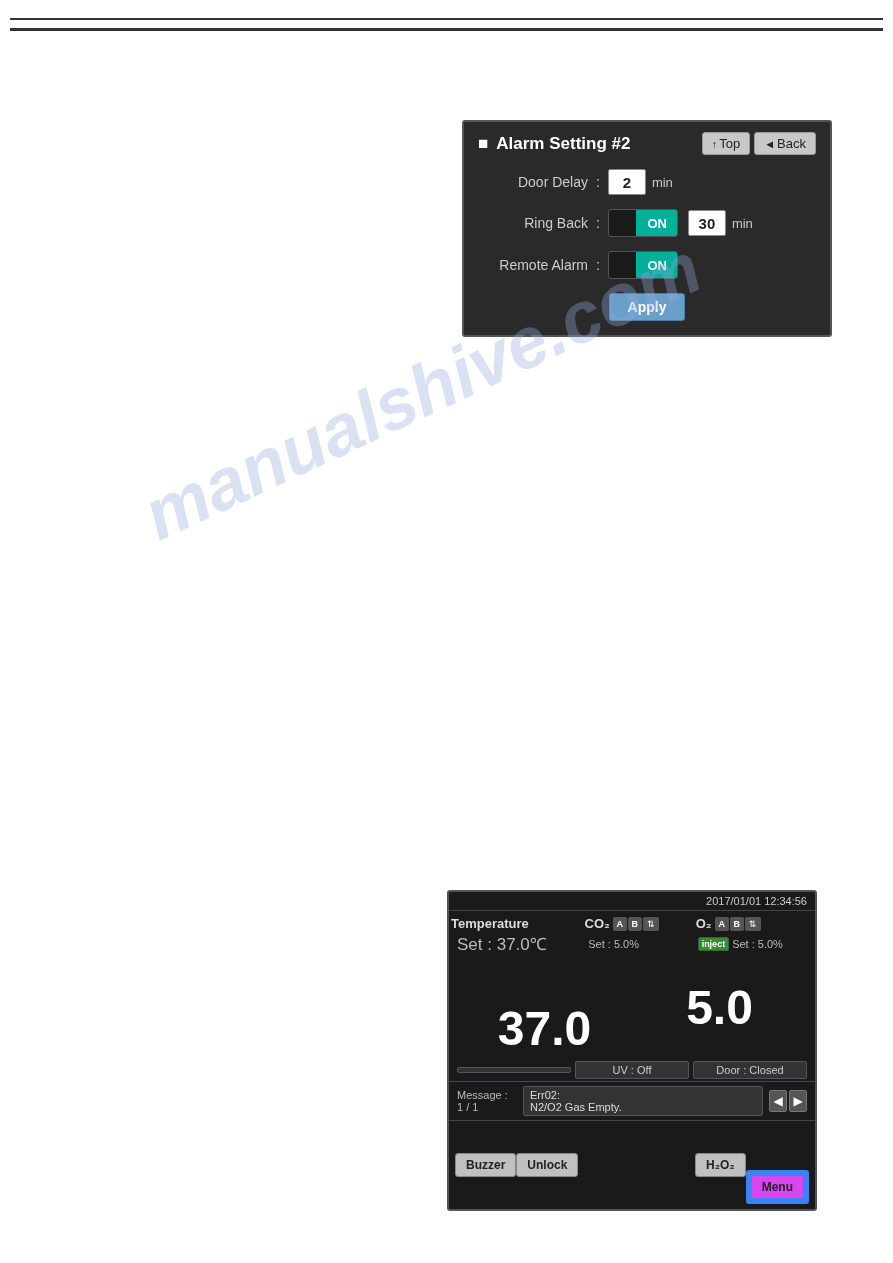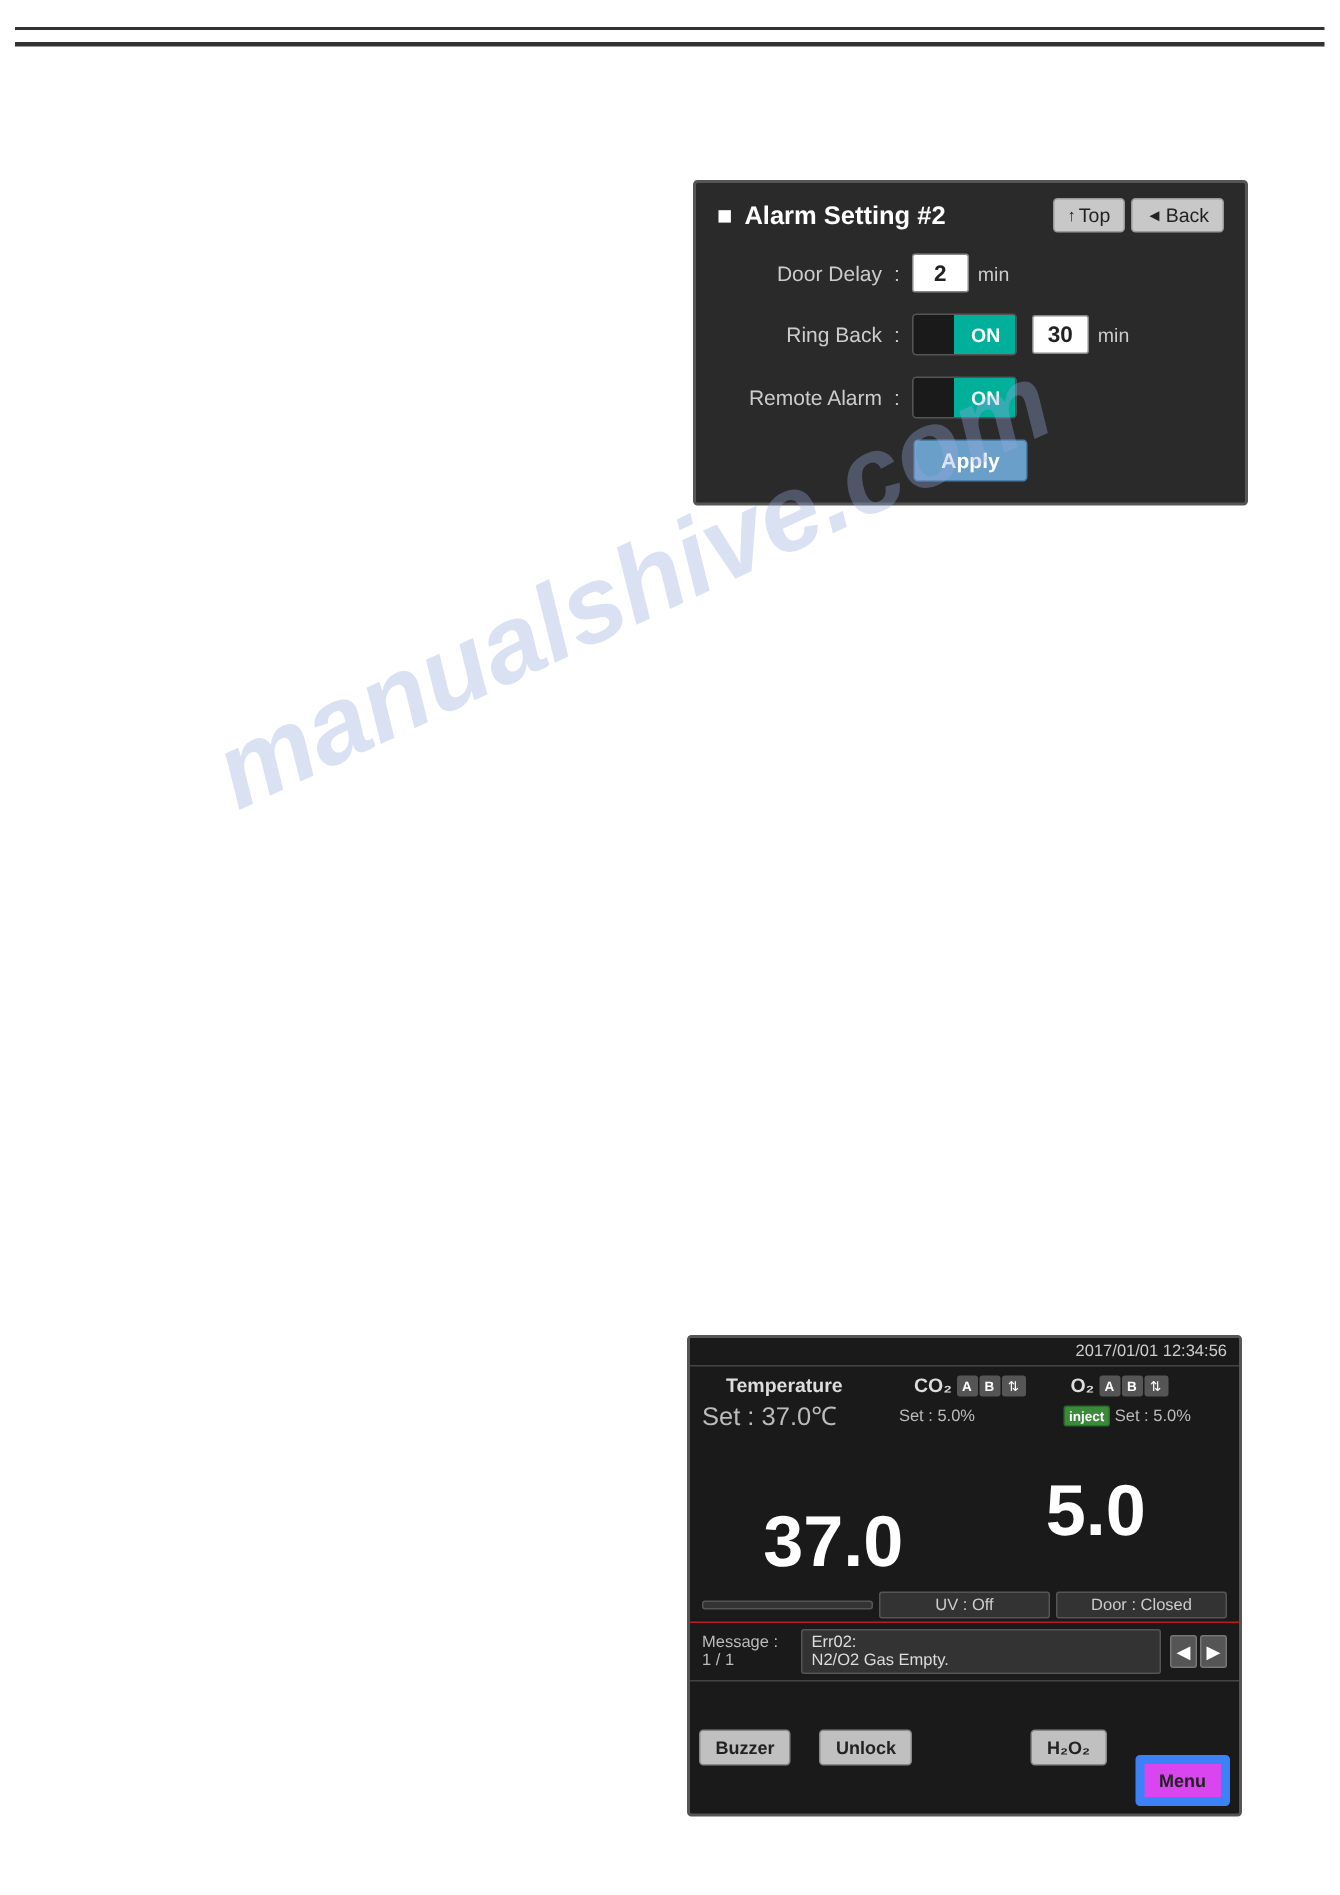--- a/index.html
+++ b/index.html
@@ -176,21 +176,21 @@
       color: #fff;
       font-size: 14px;
       font-weight: bold;
       cursor: pointer;
     }
 
     
     .main-display {
       position: absolute;
       top: 890px;
-      left: 458px;
+      left: 447px;
       width: 370px;
       background: #1a1a1a;
       border: 2px solid #555;
       border-radius: 3px;
       color: #fff;
       padding: 0;
       overflow: hidden;
     }
 
     .display-topbar {
@@ -354,21 +354,21 @@
       align-items: center;
       justify-content: center;
       font-size: 12px;
       cursor: pointer;
     }
 
     .bottom-btns {
       display: flex;
       align-items: center;
       padding: 5px 6px;
-      gap: 19px;
+      gap: 0;
       border-top: 1px solid #444;
     }
 
     .bottom-btn {
       background: #c0c0c0;
       border: 1px solid #888;
       border-radius: 3px;
       padding: 4px 10px;
       font-size: 12px;
       color: #222;
@@ -462,21 +462,21 @@
     <button class="apply-btn">Apply</button>
   </div>
 </div>
 
 <div class="main-display">
 
   <div class="display-topbar">
     <span>2017/01/01  12:34:56</span>
   </div>
 
-  <div style="display:flex; padding: 5px 8px 0 24px; align-items:center; gap:0;">
+  <div style="display:flex; padding: 5px 8px 0 2px; align-items:center; gap:0;">
 
     <div style="flex:1.2; display:flex; flex-direction:column; gap:2px;">
       <div class="col-head-row">
         <span class="col-title">Temperature</span>
       </div>
     </div>
 
     <div style="flex:1; display:flex; flex-direction:column; gap:2px;">
       <div class="col-head-row">
         <span class="col-title">CO₂</span>

